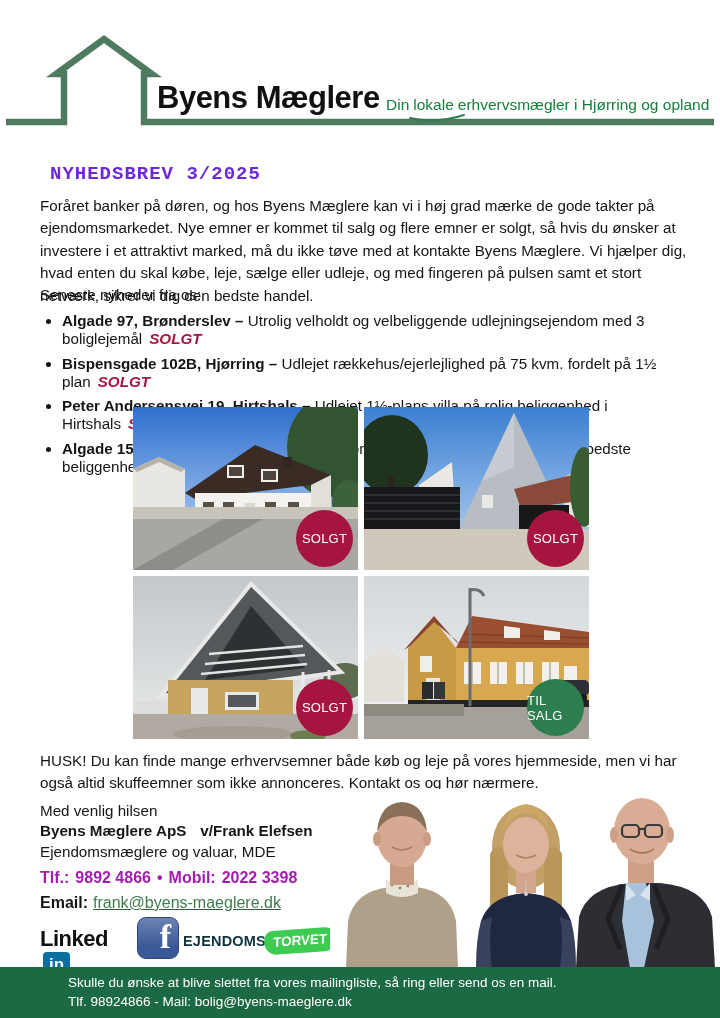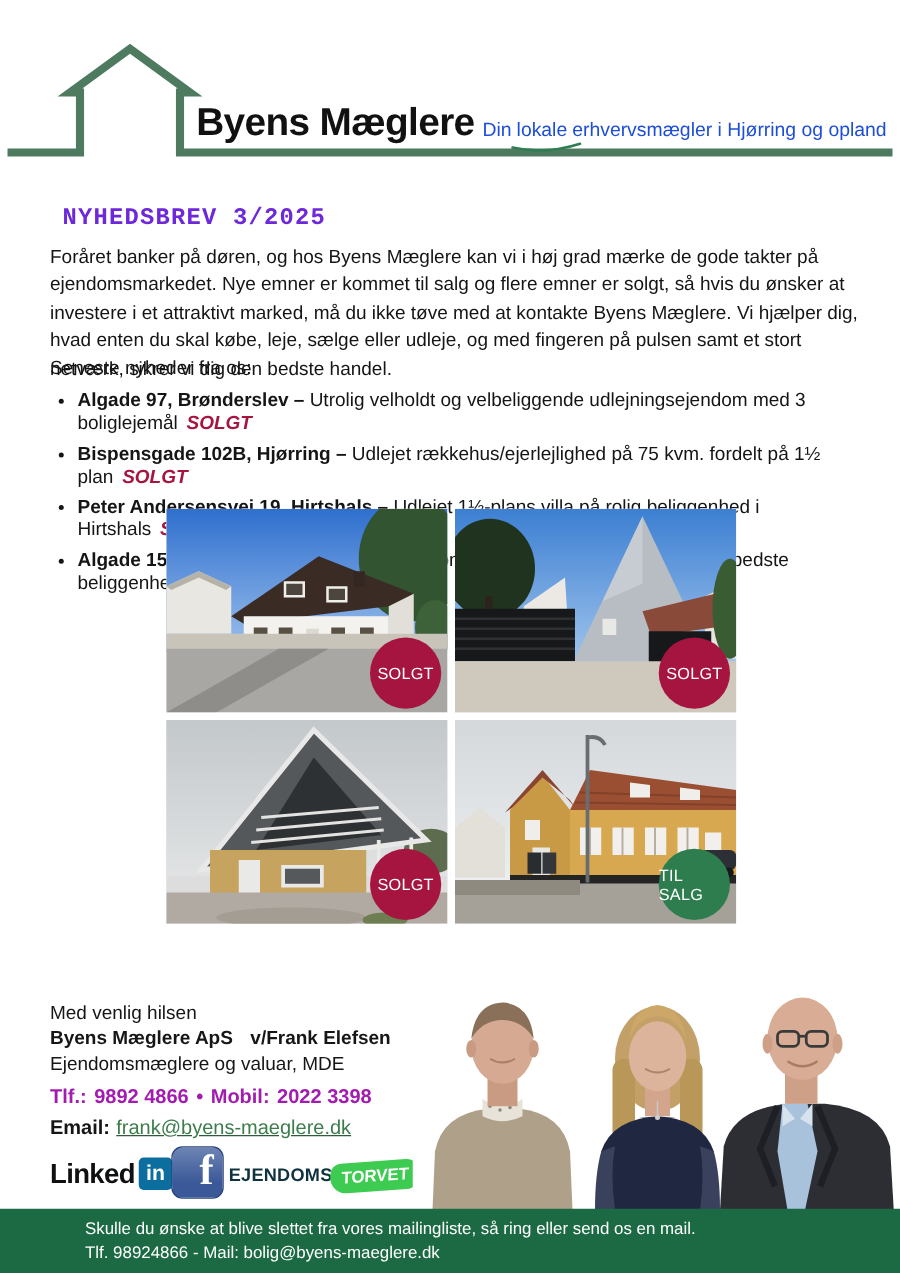--- a/index.html
+++ b/index.html
@@ -2,21 +2,21 @@
 <html><head>
 <meta charset="utf-8">
 <style>
   html,body{margin:0;padding:0;background:#ffffff;}
   body{font-family:"Liberation Sans",sans-serif;color:#161616;}
   .page{position:relative;width:720px;height:1018px;background:#ffffff;overflow:hidden;}
 
   
   .logo-svg{position:absolute;left:0;top:26px;}
   .brand-name{position:absolute;left:157px;top:80px;font-size:31px;font-weight:bold;letter-spacing:-0.5px;color:#111;}
-  .tagline{position:absolute;left:386px;top:96px;font-size:15.5px;color:#1d4ed8;text-align:center;}
+  .tagline{position:absolute;left:386px;top:96px;font-size:15.5px;color:#15803d;text-align:center;}
   .tagline .word-gap{margin:0 4px 0 4px;display:inline-block;}
   .swoosh{position:absolute;left:408px;top:113px;}
 
   
   .nl-title{position:absolute;left:50px;top:163px;font-family:"Liberation Mono",monospace;font-weight:bold;font-size:19px;letter-spacing:1px;color:#6d28d9;}
   .intro{position:absolute;left:40px;top:195px;width:650px;font-size:15.2px;line-height:22.4px;color:#151515;}
   .news-heading{position:absolute;left:40px;top:286px;font-size:15.2px;color:#151515;}
 
   
   .listings{position:absolute;left:40px;top:312px;width:665px;}
@@ -41,21 +41,21 @@
   .sig-company-line{position:absolute;left:40px;top:822px;font-size:15.2px;font-weight:bold;}
   .sig-company-line .agent{margin-left:14px;margin-top:41px;}
   .sig-role{position:absolute;left:40px;top:843px;font-size:15.2px;}
   .contact-phone{position:absolute;left:40px;top:869px;font-size:16px;font-weight:600;color:#a21caf;}
   .contact-phone span{margin-right:6px;}
   .contact-email{position:absolute;left:40px;top:894px;font-size:16px;}
   .contact-email .label{font-weight:600;margin-right:5px;}
   .email-link{color:#3c7d4c;text-decoration:underline;text-decoration-color:#2f5b3c;}
 
   
-  .linkedin{position:absolute;left:40px;top:926px;display:flex;align-items:flex-start;}
+  .linkedin{position:absolute;left:40px;top:926px;display:flex;align-items:flex-start;flex-direction:column;}
   .linkedin .word{font-size:22px;font-weight:bold;color:#0f1010;letter-spacing:-0.5px;}
   .linkedin .in-box{margin-left:3px;width:27px;height:26px;background:#0c6e9e;border-radius:4px;color:#fff;font-weight:bold;font-size:17px;display:flex;align-items:center;justify-content:center;}
   .facebook{position:absolute;left:137px;top:917px;width:40px;height:40px;border-radius:9px;background:linear-gradient(#6d84b4,#3b5998 70%);border:1px solid #29447e;overflow:hidden;}
   .facebook .f{position:absolute;right:7px;top:2px;color:#fff;font-family:"Liberation Serif",serif;font-weight:bold;font-size:34px;line-height:1;}
   .torvet{position:absolute;left:183px;top:929px;display:flex;align-items:center;}
   .torvet .part1{font-size:14.5px;font-weight:bold;color:#0f333e;letter-spacing:0.2px;}
   .torvet .blob{margin-left:-2px;background:#3ecb52;color:#fff;font-size:13.5px;font-weight:bold;padding:4px 9px 5px 9px;border-radius:8px 12px 10px 14px;transform:rotate(-4deg) skewX(-6deg);}
 
   
   .people{position:absolute;left:330px;top:789px;}
@@ -231,20 +231,21 @@
         <line x1="106" y1="12" x2="106" y2="130" stroke="#6a6d70" stroke-width="3"></line>
         <path d="M106 14 Q116 12 120 20" fill="none" stroke="#6a6d70" stroke-width="3"></path>
         <rect x="196" y="104" width="29" height="16" rx="5" fill="#2c2f35"></rect>
         <circle cx="203" cy="122" r="4" fill="#17181a"></circle>
         <circle cx="219" cy="122" r="4" fill="#17181a"></circle>
       </svg>
       <div class="badge for-sale">TIL SALG</div>
     </div>
   </div>
 
+  <div class="reminder">HUSK! Du kan finde mange erhvervsemner både køb og leje på vores hjemmeside, men vi har også altid skuffeemner som ikke annonceres.  Kontakt os og hør nærmere.</div>
 
   <div class="sig-greeting">Med venlig hilsen</div>
   <div class="sig-company-line">
     <span>Byens Mæglere ApS</span><span class="agent">v/Frank Elefsen</span>
   </div>
   <div class="sig-role">Ejendomsmæglere og valuar, MDE</div>
 
   <div class="contact-phone">
     <span>Tlf.:</span><span>9892 4866</span><span>•</span><span>Mobil:</span><span>2022 3398</span>
   </div>

